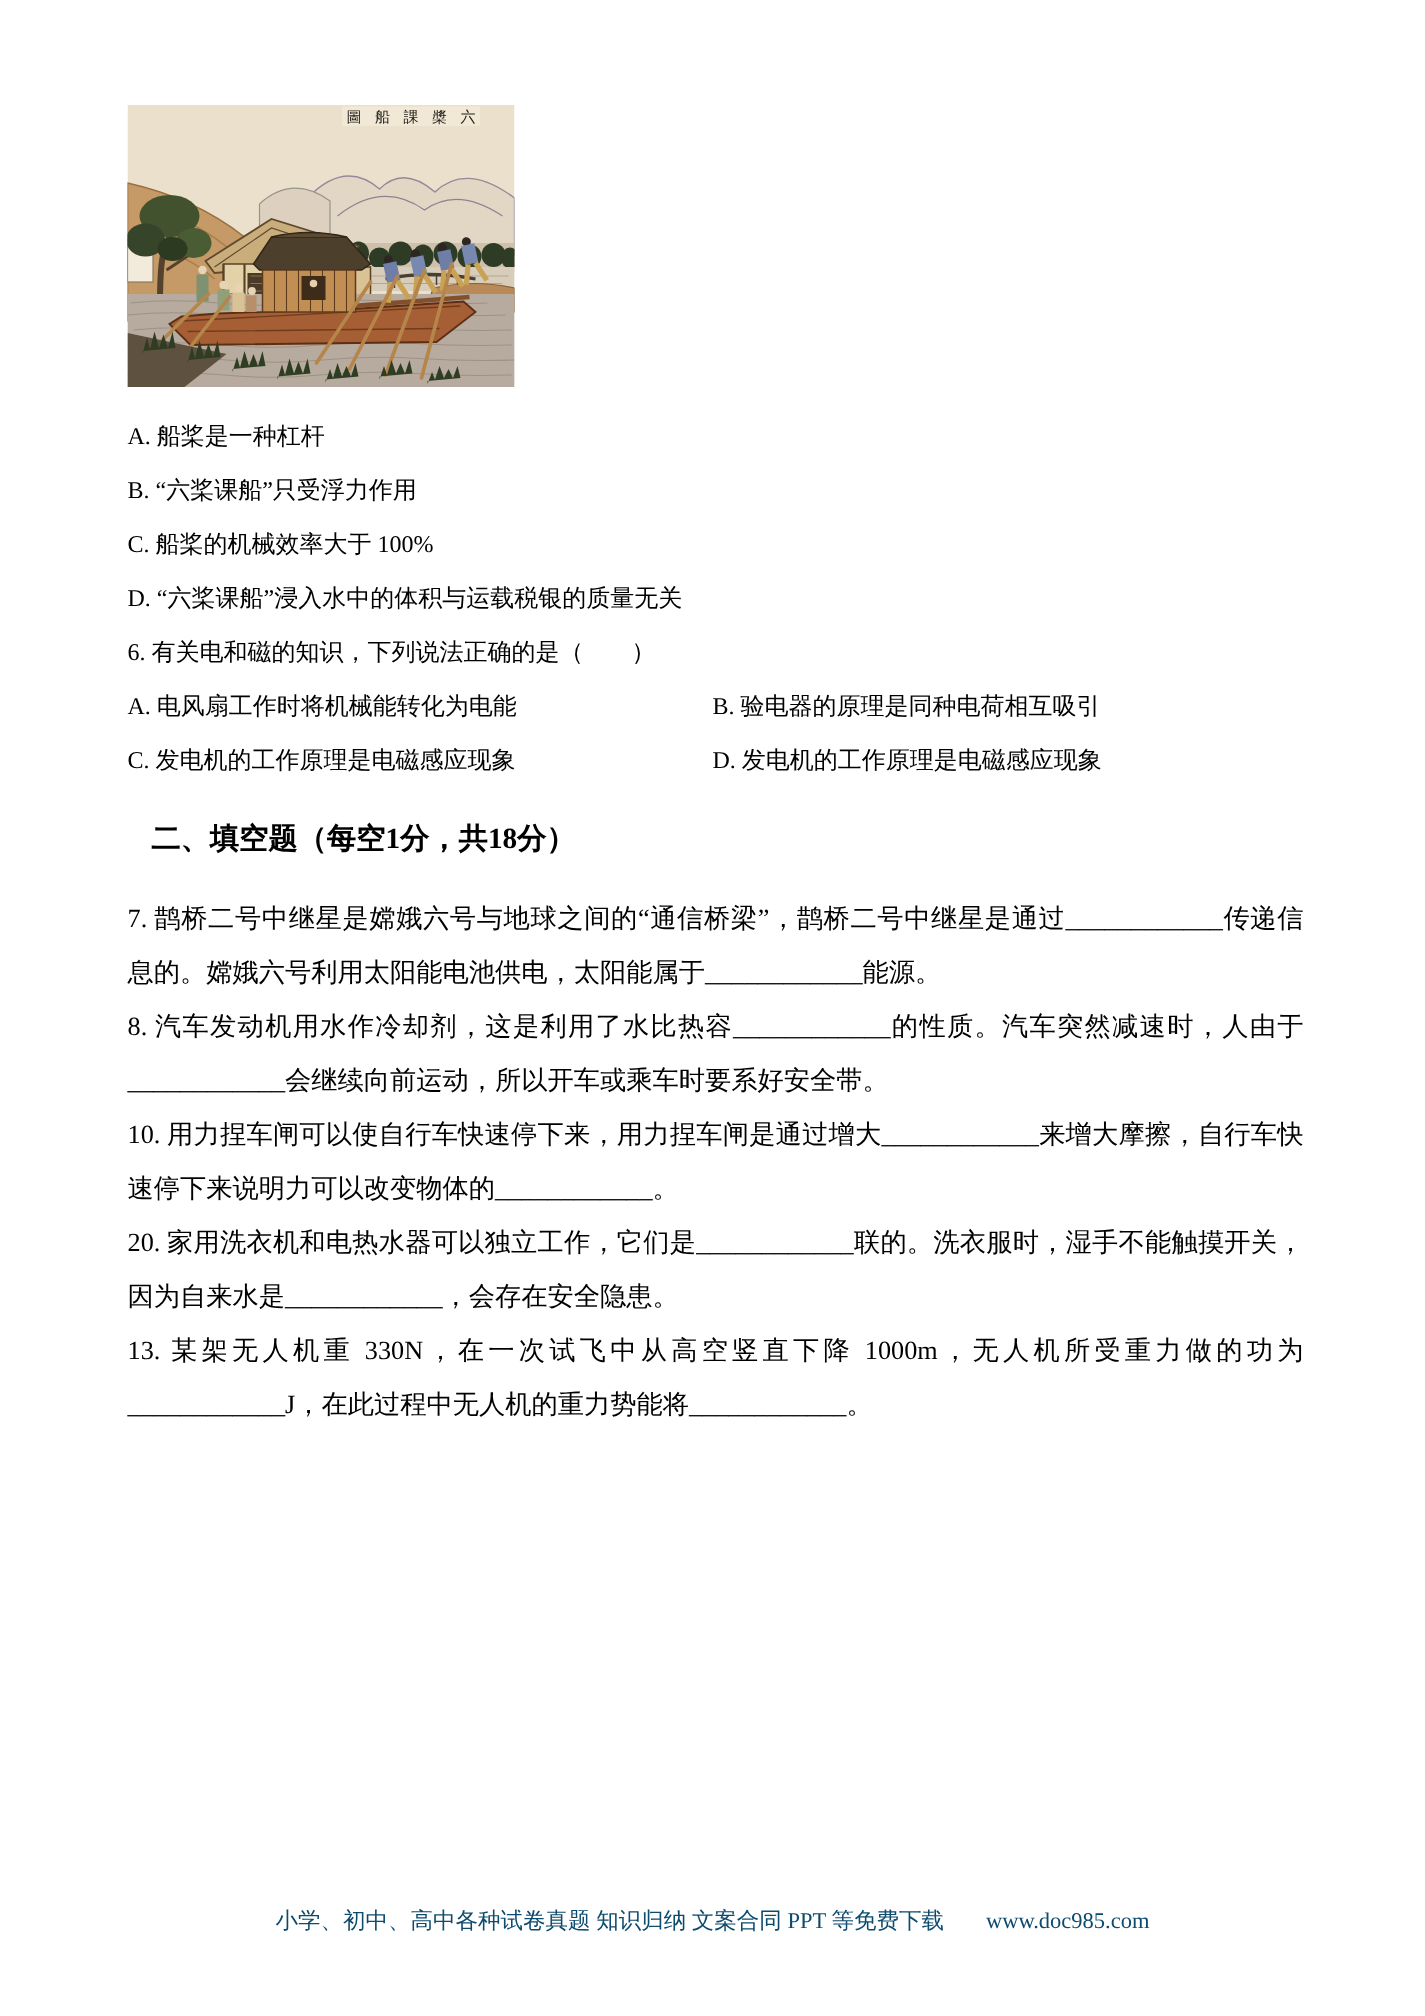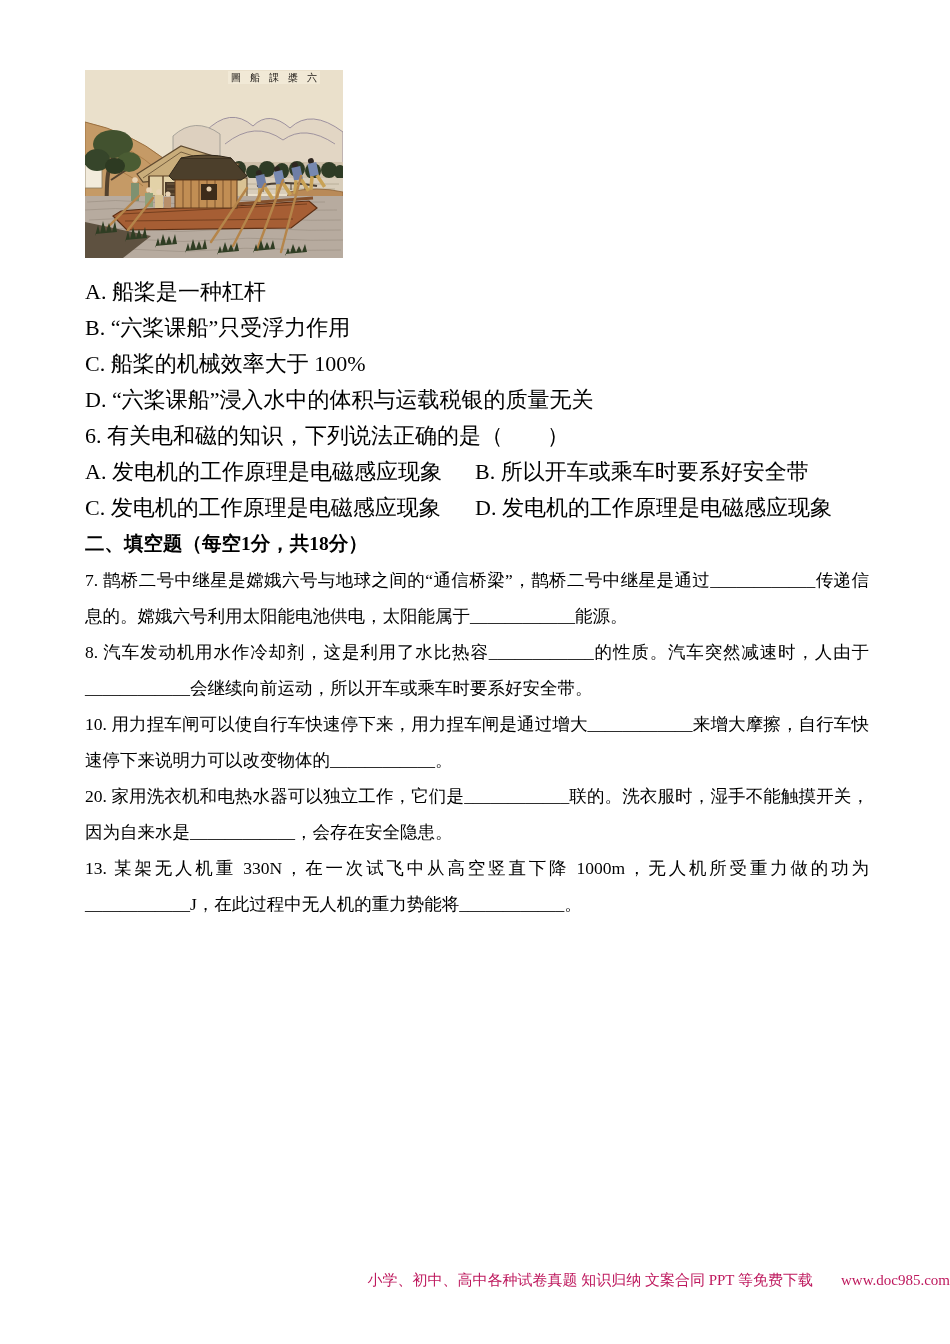--- a/index.html
+++ b/index.html
@@ -18,48 +18,48 @@
     top: 70px;
     width: 784px;
   }
   .figure-wrap {
     width: 258px;
     height: 188px;
     margin: 0 0 16px 0;
   }
   .figure-wrap svg { display: block; }
   .doc-line {
-    font-size: 22px;
+    font-size: 16px;
     line-height: 36px;
     white-space: nowrap;
   }
   .q6-grid {
     display: grid;
     grid-template-columns: 390px auto;
   }
   .section-heading {
     font-size: 19.5px;
     font-weight: bold;
     line-height: 36px;
-    margin: 0;
+    margin: 16px;
   }
   .fill p {
     margin: 0;
     font-size: 17.5px;
     line-height: 36px;
     text-align: justify;
   }
   .footer {
     position: absolute;
     left: 0;
     top: 1271px;
     width: 950px;
-    text-align: right;
+    text-align: center;
     font-size: 15px;
-    color: #be185d;
+    color: #0c4a6e;
   }
   .footer .gap { display: inline-block; width: 28px; }
 </style>
 </head>
 <body>
 
 <div class="page">
   <div class="content">
 
     <div class="figure-wrap">
@@ -213,22 +213,22 @@
     <div>
       <div class="doc-line">A. 船桨是一种杠杆</div>
       <div class="doc-line">B. “六桨课船”只受浮力作用</div>
       <div class="doc-line">C. 船桨的机械效率大于 100%</div>
       <div class="doc-line">D. “六桨课船”浸入水中的体积与运载税银的质量无关</div>
     </div>
 
     <div>
       <div class="doc-line">6. 有关电和磁的知识，下列说法正确的是（　　）</div>
       <div class="q6-grid">
-        <span class="doc-line">A. 发电机的工作原理是电磁感应现象</span>
-        <span class="doc-line">B. 所以开车或乘车时要系好安全带</span>
+        <span class="doc-line">A. 电风扇工作时将机械能转化为电能</span>
+        <span class="doc-line">B. 验电器的原理是同种电荷相互吸引</span>
         <span class="doc-line">C. 发电机的工作原理是电磁感应现象</span>
         <span class="doc-line">D. 发电机的工作原理是电磁感应现象</span>
       </div>
     </div>
 
     <h2 class="section-heading">二、填空题（每空1分，共18分）</h2>
 
     <div class="fill">
       <p>7. 鹊桥二号中继星是嫦娥六号与地球之间的“通信桥梁”，鹊桥二号中继星是通过____________传递信息的。嫦娥六号利用太阳能电池供电，太阳能属于____________能源。</p>
       <p>8. 汽车发动机用水作冷却剂，这是利用了水比热容____________的性质。汽车突然减速时，人由于____________会继续向前运动，所以开车或乘车时要系好安全带。</p>

